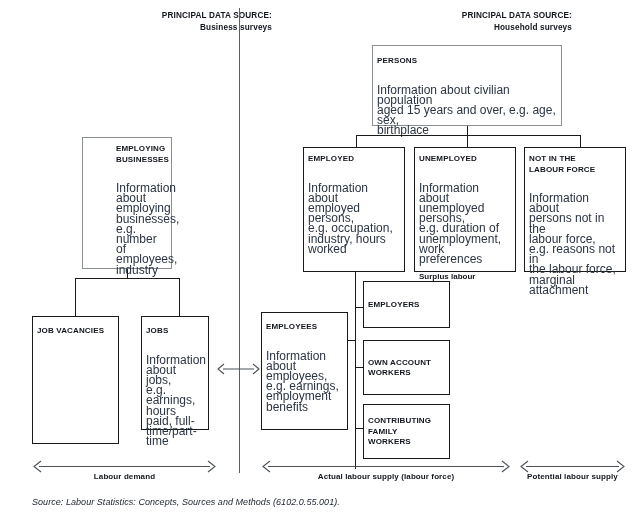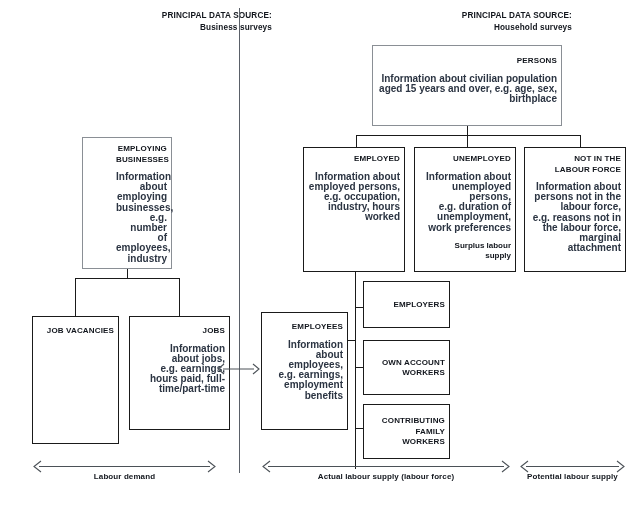--- a/index.html
+++ b/index.html
@@ -39,37 +39,37 @@
     background: #5a6068;
   }
 
   
   .box {
     position: absolute;
     border: 1px solid #1a1a1a;
     background: #ffffff;
     box-sizing: border-box;
     padding: 6px 4px 5px 4px;
-    text-align: right;
+    text-align: left;
   }
   .box.soft { border: 1px solid #8a8f95; }
   .box .title {
     display: block;
     font-size: 8px;
     font-weight: bold;
     line-height: 10.5px;
     letter-spacing: 0.15px;
     color: #12161d;
     white-space: pre-line;
   }
   .box .body {
     display: block;
-    margin-top: 7px;
-    font-size: 10px;
-    font-weight: bold;
+    margin-top: 18px;
+    font-size: 12px;
+    font-weight: normal;
     line-height: 10.2px;
     color: #2b3442;
     white-space: pre-line;
   }
   .box .sub {
     display: block;
     margin-top: 8px;
     font-size: 8px;
     font-weight: bold;
     line-height: 10.5px;
@@ -194,21 +194,21 @@
 
   <div class="ln v" style="left:127px; top:269px; height:9px;"></div>
   <div class="ln h" style="left:75px; top:278px; width:105px;"></div>
   <div class="ln v" style="left:75px; top:278px; height:38px;"></div>
   <div class="ln v" style="left:179px; top:278px; height:38px;"></div>
 
   <div class="box spread" style="left:32px; top:316px; width:87px; height:128px; padding-top:9px; padding-bottom:16px;">
     <span class="title">JOB VACANCIES</span>
   </div>
 
-  <div class="box" style="left:129px; top:316px; width:101px; height:114px; padding-top:9px;">
+  <div class="box" style="left:141px; top:316px; width:68px; height:114px; padding-top:9px;">
     <span class="title">JOBS</span>
     <span class="body">Information
 about jobs,
 e.g. earnings,
 hours paid, full-
 time/part-time</span>
   </div>
 
   <div class="biarrow" style="left:216px; top:362px; width:45px; height:14px;">
     <svg width="45" height="14" viewBox="0 0 45 14">
@@ -268,14 +268,15 @@
 
   <div class="range" style="left:261px; top:460px; width:250px;">
     <svg width="250" height="13" viewBox="0 0 250 13">
       <line x1="7" y1="6.5" x2="243" y2="6.5" stroke="#4b5157" stroke-width="1"></line>
       <polyline points="9,1 2,6.5 9,12" fill="none" stroke="#4b5157" stroke-width="1.1"></polyline>
       <polyline points="241,1 248,6.5 241,12" fill="none" stroke="#4b5157" stroke-width="1.1"></polyline>
     </svg>
     <div class="rlabel">Actual labour supply (labour force)</div>
   </div>
 
+  <div class="source" style="left:32px; top:497px;">Source: Labour Statistics: Concepts, Sources and Methods (6102.0.55.001).</div>
 
 </div>
 
 </body></html>

